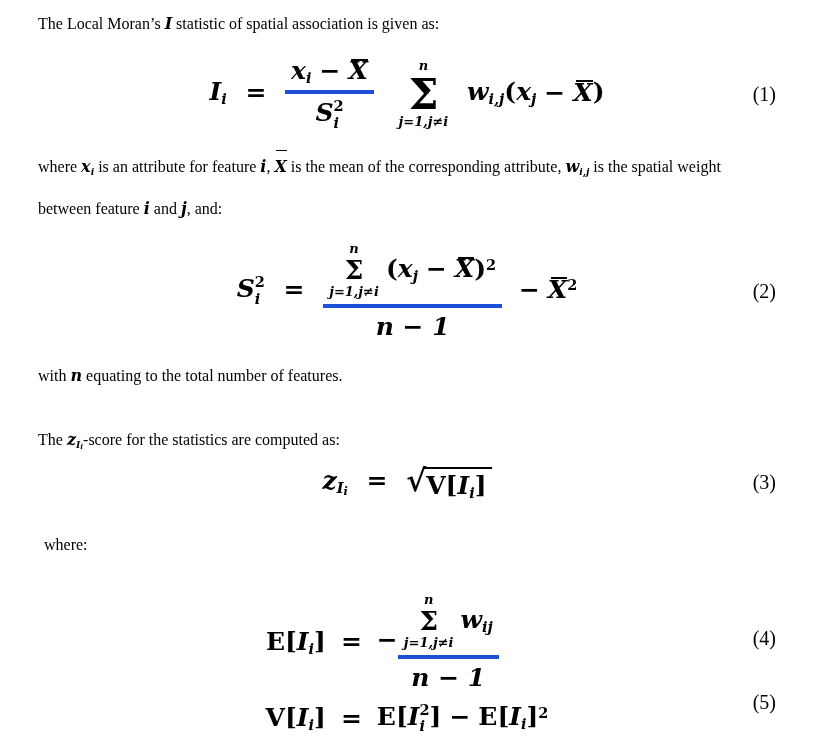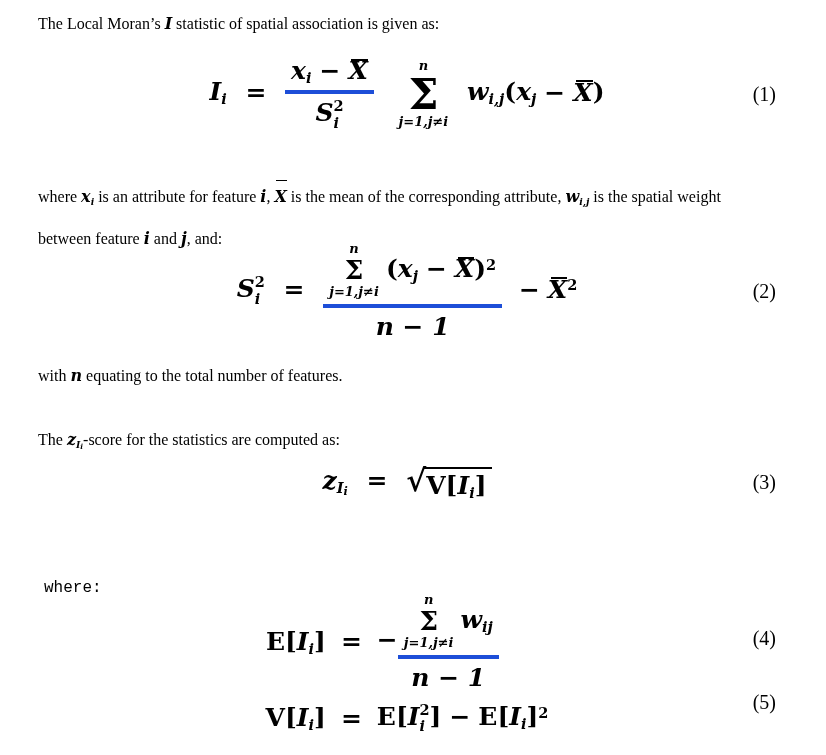--- a/index.html
+++ b/index.html
@@ -48,26 +48,26 @@
   .gsp{min-width:0;}
   .glhs{text-align:right;white-space:nowrap;}
   .grel{font-style:normal;margin:0 15px;}
   .grhs{text-align:left;white-space:nowrap;}
   .gnum{position:absolute;right:0;transform:translateY(-50%);
         font-family:"Liberation Serif","DejaVu Serif",serif;
         font-size:20px;font-weight:normal;font-style:normal;}
   
   #p1{top:12px;}
   #eq1{top:50px;height:88px;}
-  #p2{top:178px;}
+  #p2{top:148px;}
   #eq2{top:234px;height:114px;}
   #p3{top:364px;}
   #p4{top:428px;}
   #eq3{top:438px;height:88px;}
-  #p5{top:576px;padding-left:6px;font-family:Liberation Mono, monospace;}
+  #p5{top:533px;padding-left:6px;}
   #eqg{top:592px;}
 </style>
 </head>
 <body>
 
 <div id="page">
 
   <div id="p1" class="block txt">
     <span>The Local Moran’s </span><span class="mi">I</span><span> statistic of spatial association is given as:</span>
   </div>

